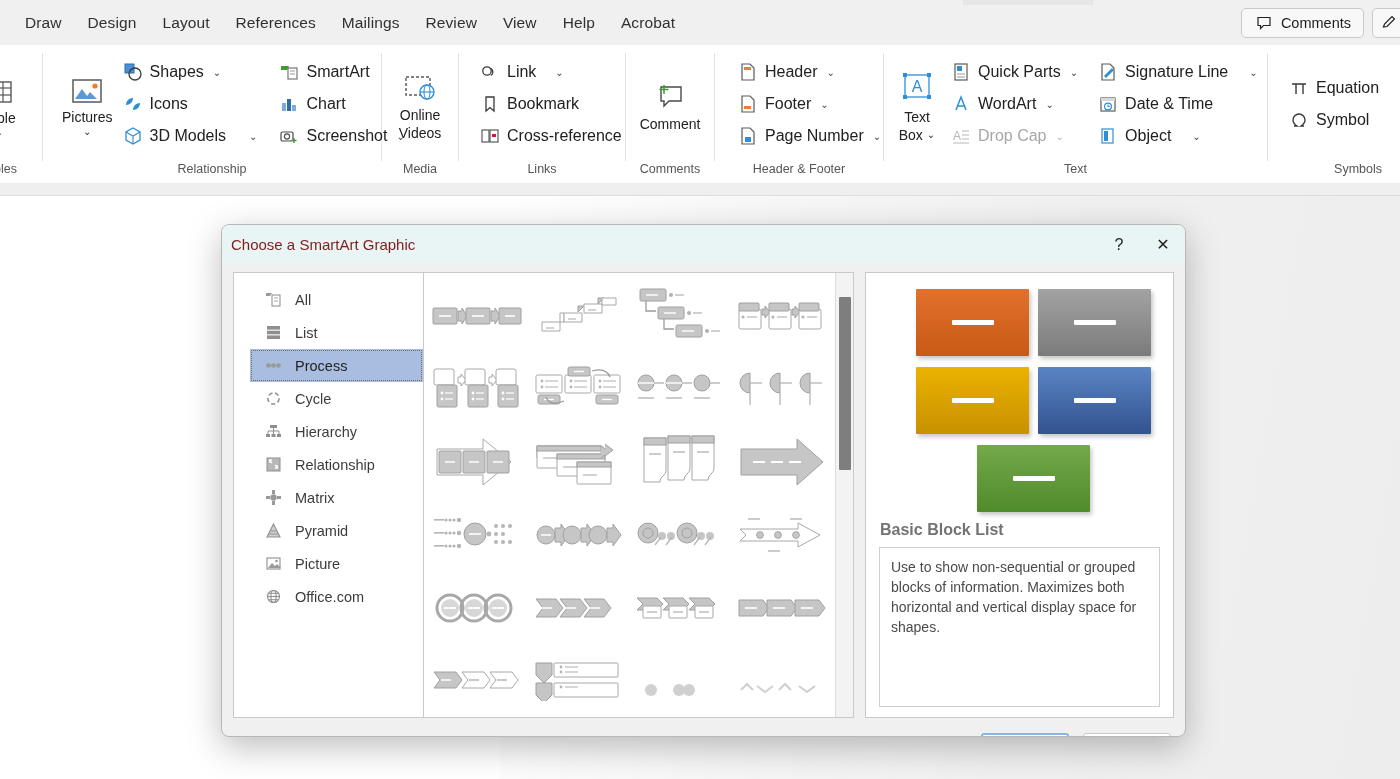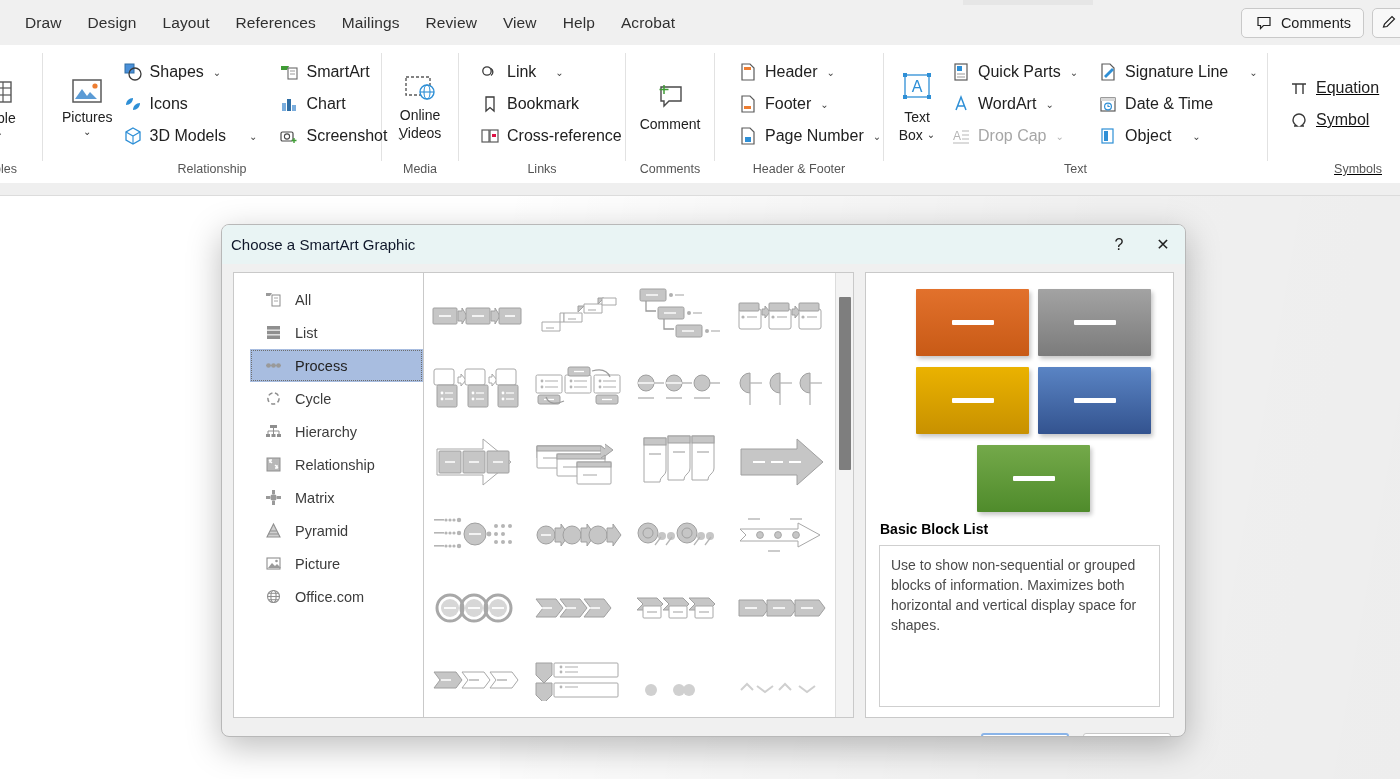--- a/index.html
+++ b/index.html
@@ -90,21 +90,21 @@
   .dialog {
     position:absolute; left:221px; top:224px; width:965px; height:513px;
     background:#f0f0f0; border:1px solid #b8b8b8; border-radius:8px;
     box-shadow:0 10px 34px rgba(0,0,0,.26);
     display:flex; flex-direction:column; overflow:hidden;
   }
   .dlg-title {
     height:39px; background:#e9f4f4; display:flex; align-items:center;
     padding:0 0 0 9px; flex:0 0 39px;
   }
-  .dlg-title .t { font-size:15px; color:#0f172a; }
+  .dlg-title .t { font-size:15px; color:#7f1d1d; }
   .dlg-title-btns { margin-left:auto; display:flex; height:39px; }
   .dlg-tbtn {
     width:44px; height:39px; display:flex; align-items:center; justify-content:center;
     font-size:16px; color:#222;
   }
 
   .dlg-body {
     flex:1; display:flex; padding:8px 11px 0 11px; gap:0;
   }
 
@@ -145,21 +145,21 @@
     display:flex; flex-direction:column; padding:12px 13px 10px 13px;
   }
   .prev-art { height:230px; position:relative; }
   .blk {
     position:absolute; width:113px; height:67px; border-radius:1px;
     box-shadow:2px 3px 4px rgba(0,0,0,.22);
     display:flex; align-items:center; justify-content:center;
   }
   .blk .dash { width:42px; height:5px; background:#ffffff; border-radius:1px; }
   .prev-name {
-    font-size:14px; font-weight:bold; color:#000000; padding:6px 0 8px 1px;
+    font-size:16px; font-weight:bold; color:#737373; padding:6px 0 8px 1px;
   }
   .prev-desc {
     flex:1; border:1px solid #cfcfcf; padding:9px 11px; font-size:14px;
     color:#4a4a4a; line-height:20px;
   }
 
   .dlg-footer {
     height:62px; flex:0 0 62px; display:flex; align-items:center; justify-content:flex-end;
     padding:0 14px 0 0; gap:14px;
   }
@@ -518,21 +518,21 @@
             </span>
             <span class="lbl">Object</span>
             <span class="chev" style="margin-left:14px;">⌄</span>
           </div>
         </div>
       </div>
       <div class="rgroup-label">Text</div>
     </div>
     <div class="rgroup-sep"></div>
 
-    <div class="rgroup" style="width:120px;text-decoration:underline;">
+    <div class="rgroup" style="width:120px;">
       <div class="rgroup-body">
         <div class="small-col" style="margin-left:6px;">
           <div class="small-btn">
             <span class="ico">
               <svg width="20" height="20" viewBox="0 0 20 20">
                 <path d="M3 6h14M7 6v10M14 6v10" fill="none" stroke="#3a3a3a" stroke-width="1.4"></path>
               </svg>
             </span>
             <span class="lbl">Equation</span>
           </div>

